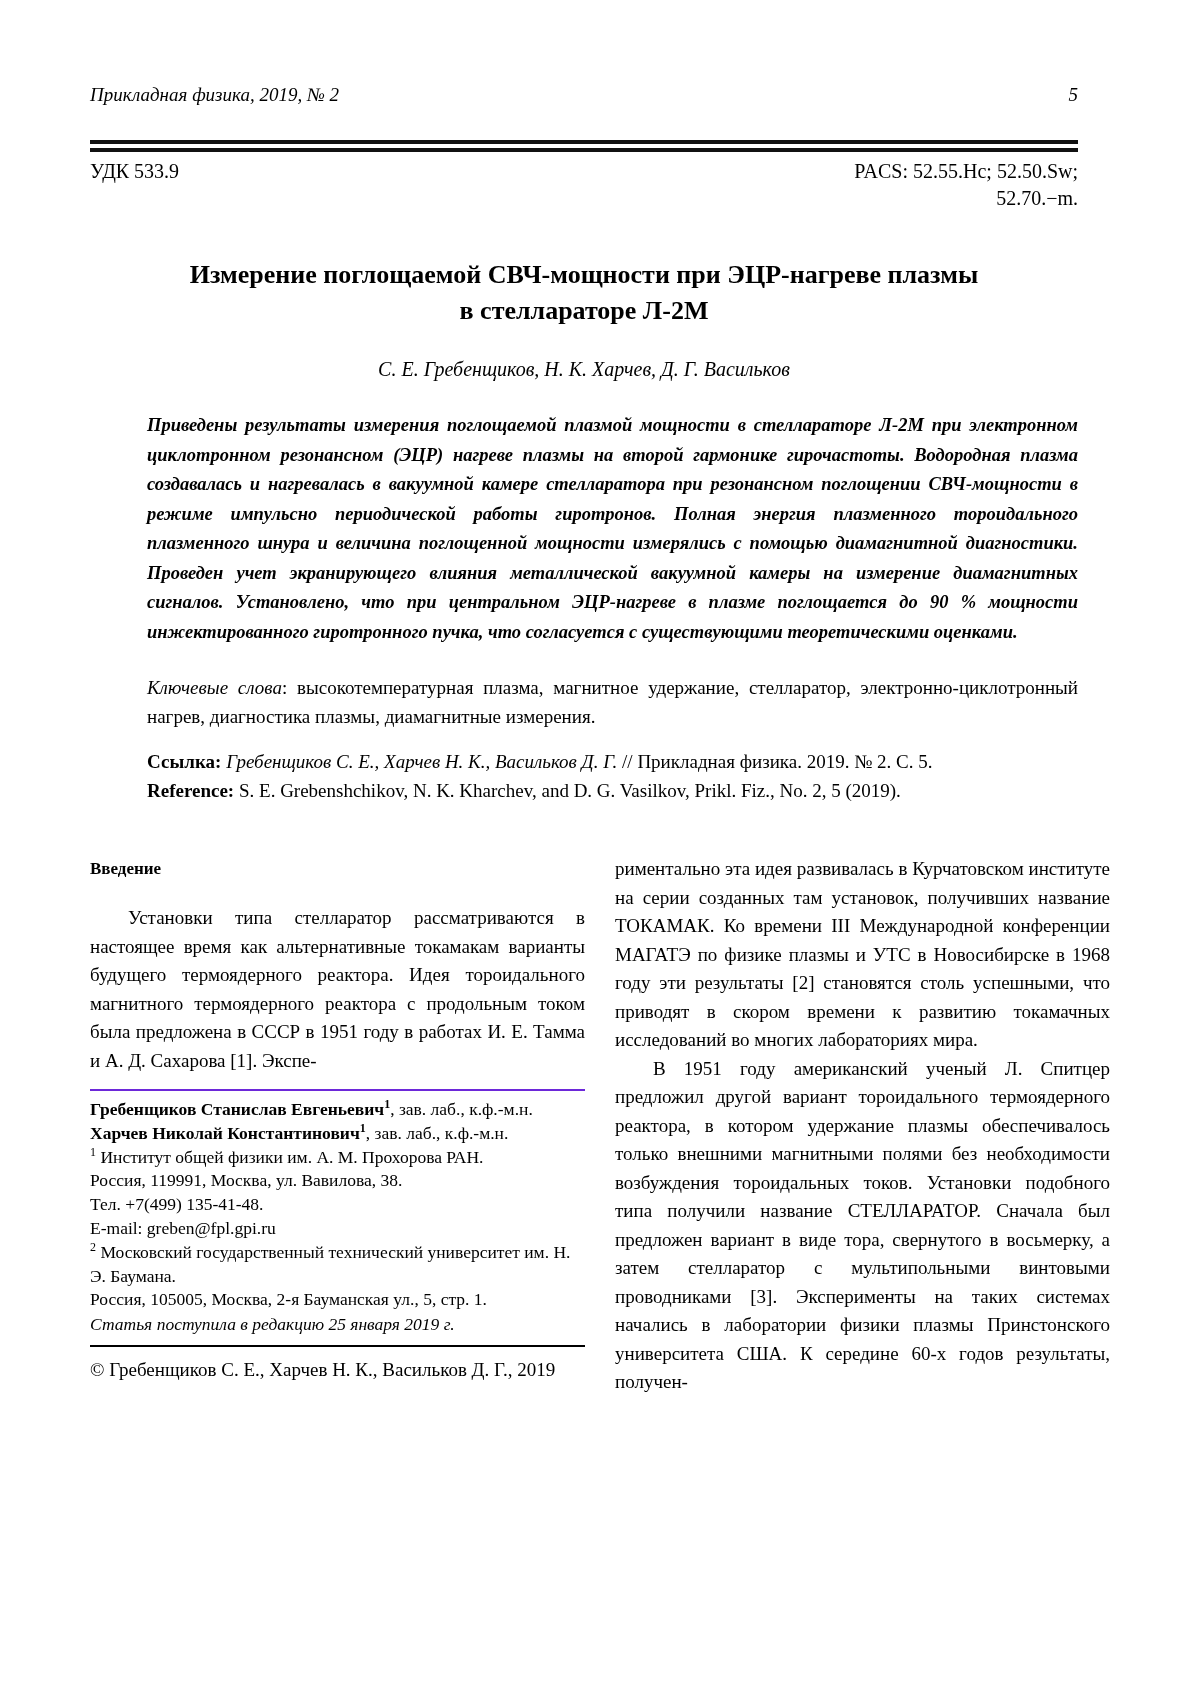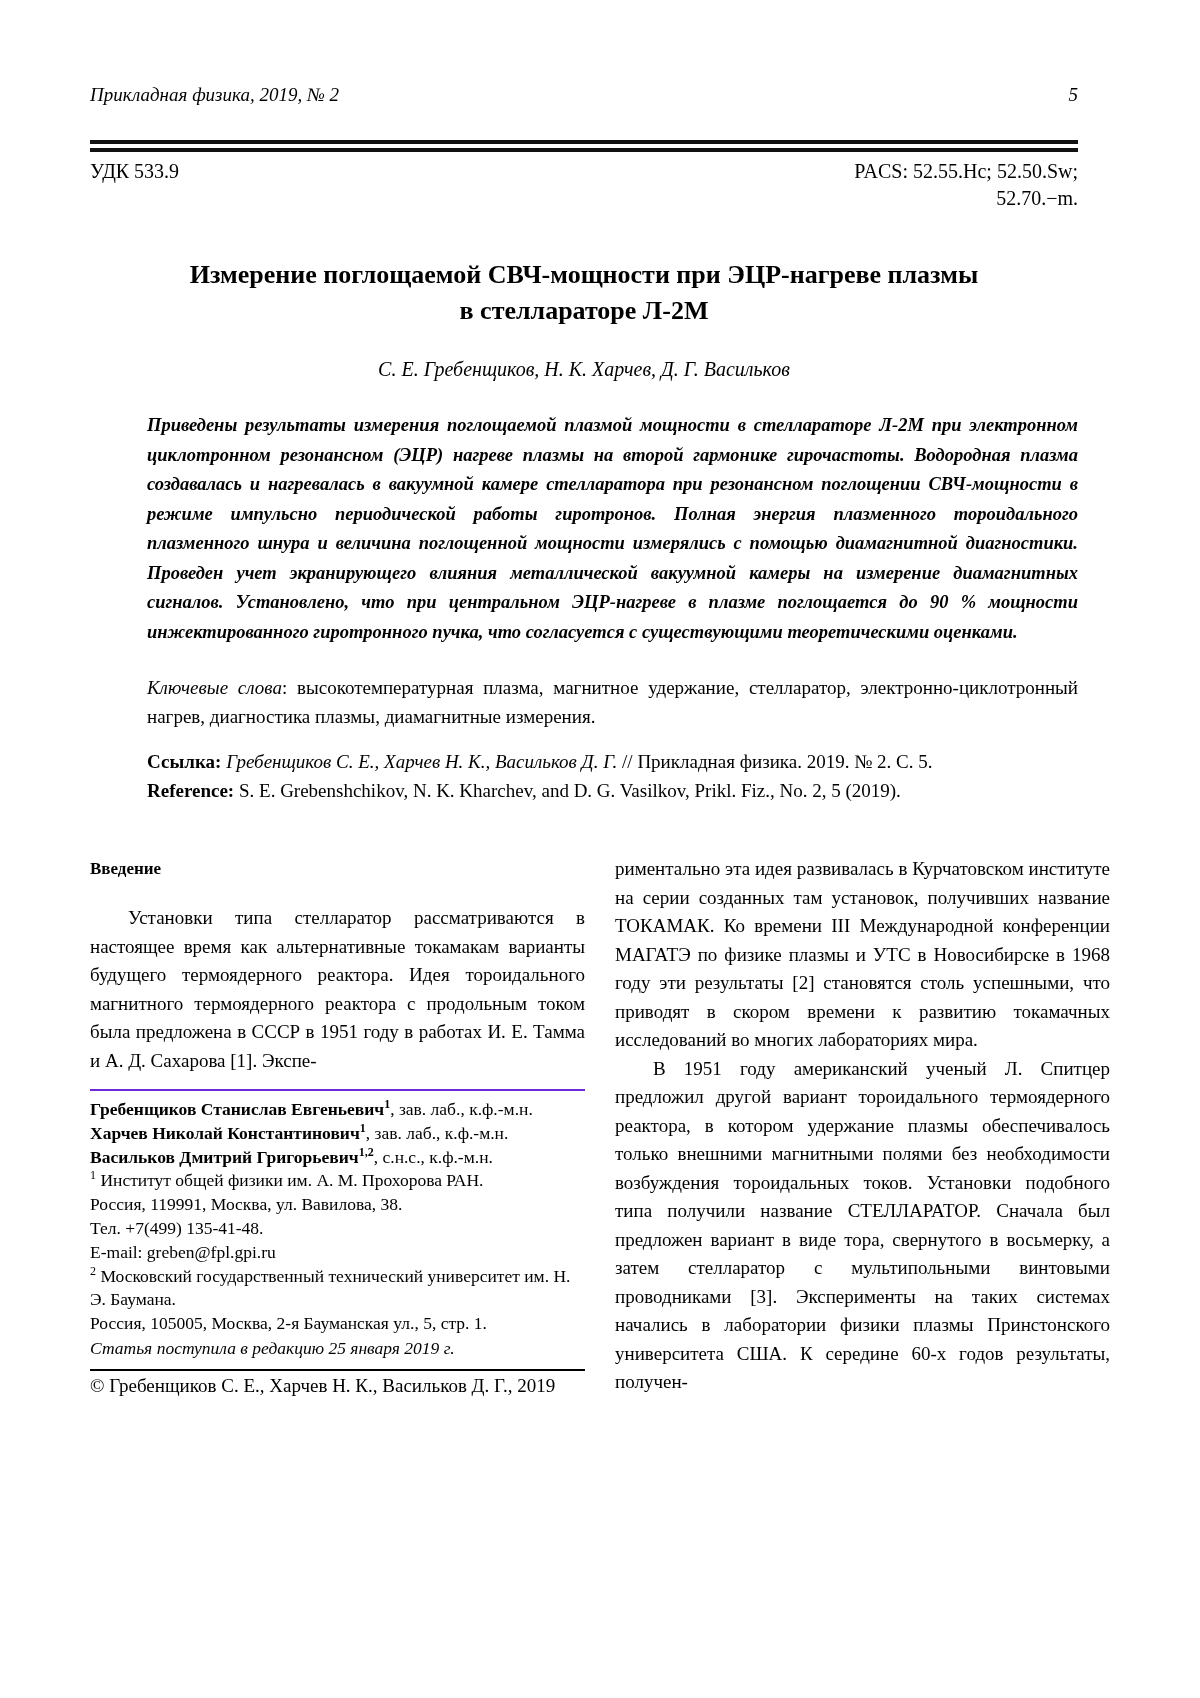--- a/index.html
+++ b/index.html
@@ -116,21 +116,21 @@
   .footnote sup { font-size: 12px; line-height: 0; }
   .received-note {
     margin-top: 1px;
     font-style: italic;
     font-size: 17.5px; line-height: 23px;
     text-align: left;
   }
   .copyright {
     margin-top: 9px;
     border-top: 2px solid #000;
-    padding-top: 1px;
+    padding-top: 9px;
     font-size: 19px; line-height: 27px;
     text-align: left;
   }
 </style>
 </head>
 <body>
 
 <div class="page">
 
   <div class="running-head">
@@ -180,23 +180,20 @@
       <p class="indent">Установки типа стелларатор рассматриваются в настоящее время как альтернативные токамакам варианты будущего термоядерного реактора. Идея тороидального магнитного термоядерного реактора с продольным током была предложена в СССР в 1951 году в работах И. Е. Тамма и А. Д. Сахарова [1]. Экспе-</p>
 
       <div class="footnote">
         <div>
           <span class="fn-name">Гребенщиков Станислав Евгеньевич</span><sup class="fn-name">1</sup><span>, зав. лаб., к.ф.-м.н.</span>
         </div>
         <div>
           <span class="fn-name">Харчев Николай Константинович</span><sup class="fn-name">1</sup><span>, зав. лаб., к.ф.-м.н.</span>
         </div>
         <div>
-          <span class="fn-name">Васильков Дмитрий Григорьевич</span><sup class="fn-name">1,2</sup><span>, с.н.с., к.ф.-м.н.</span>
-        </div>
-        <div>
           <sup>1</sup><span> Институт общей физики им. А. М. Прохорова РАН.</span>
         </div>
         <div>Россия, 119991, Москва, ул. Вавилова, 38.</div>
         <div>Тел. +7(499) 135-41-48.</div>
         <div>E-mail: greben@fpl.gpi.ru</div>
         <div>
           <sup>2</sup><span> Московский государственный технический университет им. Н. Э. Баумана.</span>
         </div>
         <div>Россия, 105005, Москва, 2-я Бауманская ул., 5, стр. 1.</div>
       </div>

